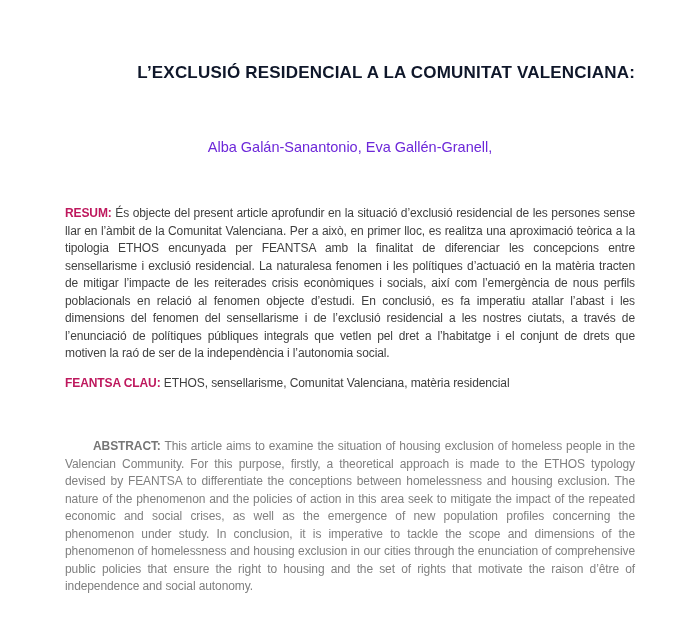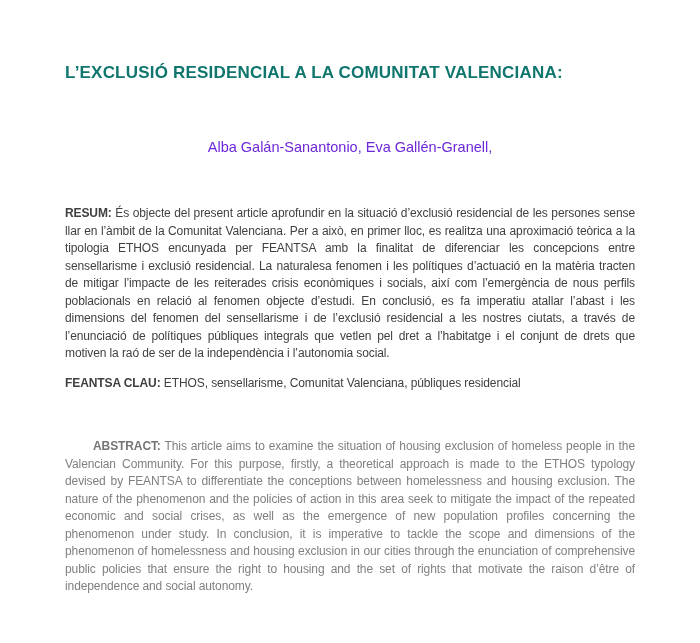--- a/index.html
+++ b/index.html
@@ -20,26 +20,26 @@
     box-sizing: border-box;
   }
   .content {
     width: 570px;
     margin: 0 auto;
   }
   
   .title {
     margin: 0;
     padding-top: 60px;
-    text-align: left;
+    text-align: right;
     font-size: 17px;
     font-weight: bold;
     line-height: 26px;
     letter-spacing: 0.2px;
-    color: #0f766e;
+    color: #0f172a;
   }
   .title .title-line {
     display: block;
   }
   
   .authors {
     margin-top: 48px;
     text-align: center;
     font-size: 14.5px;
     line-height: 26px;
@@ -65,21 +65,21 @@
     letter-spacing: -0.1px;
   }
   .resum-section {
     margin-top: 45px;
     color: #3f3f3f;
   }
   .abstract-section {
     margin-top: 46px;
     color: #7f7f7f;
   }
-  .resum-section strong { color: #404040; }
+  .resum-section strong { color: #be185d; }
   .abstract-section strong { color: #767676; margin-left: 28px; }
 </style>
 </head>
 <body>
 
 <div class="page">
   <div class="content">
 
     <header>
       <h1 class="title">
@@ -91,21 +91,21 @@
       </div>
     </header>
 
     <section class="resum-section">
       <p class="body-par">
         <strong>RESUM:</strong>
         <span>És objecte del present article aprofundir en la situació d’exclusió residencial de les persones sense llar en l’àmbit de la Comunitat Valenciana. Per a això, en primer lloc, es realitza una aproximació teòrica a la tipologia ETHOS encunyada per FEANTSA amb la finalitat de diferenciar les concepcions entre sensellarisme i exclusió residencial. La naturalesa fenomen i les polítiques d’actuació en la matèria tracten de mitigar l’impacte de les reiterades crisis econòmiques i socials, així com l’emergència de nous perfils poblacionals en relació al fenomen objecte d’estudi. En conclusió, es fa imperatiu atallar l’abast i les dimensions del fenomen del sensellarisme i de l’exclusió residencial a les nostres ciutats, a través de l’enunciació de polítiques públiques integrals que vetlen pel dret a l’habitatge i el conjunt de drets que motiven la raó de ser de la independència i l’autonomia social.</span>
       </p>
       <p class="kw-line">
         <strong>FEANTSA CLAU:</strong>
-        <span>ETHOS, sensellarisme, Comunitat Valenciana, públiques residencial</span>
+        <span>ETHOS, sensellarisme, Comunitat Valenciana, matèria residencial</span>
       </p>
     </section>
 
     <section class="abstract-section">
       <p class="body-par">
         <strong>ABSTRACT:</strong>
         <span>This article aims to examine the situation of housing exclusion of homeless people in the Valencian Community. For this purpose, firstly, a theoretical approach is made to the ETHOS typology devised by FEANTSA to differentiate the conceptions between homelessness and housing exclusion. The nature of the phenomenon and the policies of action in this area seek to mitigate the impact of the repeated economic and social crises, as well as the emergence of new population profiles concerning the phenomenon under study. In conclusion, it is imperative to tackle the scope and dimensions of the phenomenon of homelessness and housing exclusion in our cities through the enunciation of comprehensive public policies that ensure the right to housing and the set of rights that motivate the raison d’être of independence and social autonomy.</span>
       </p>
 
     </section>

